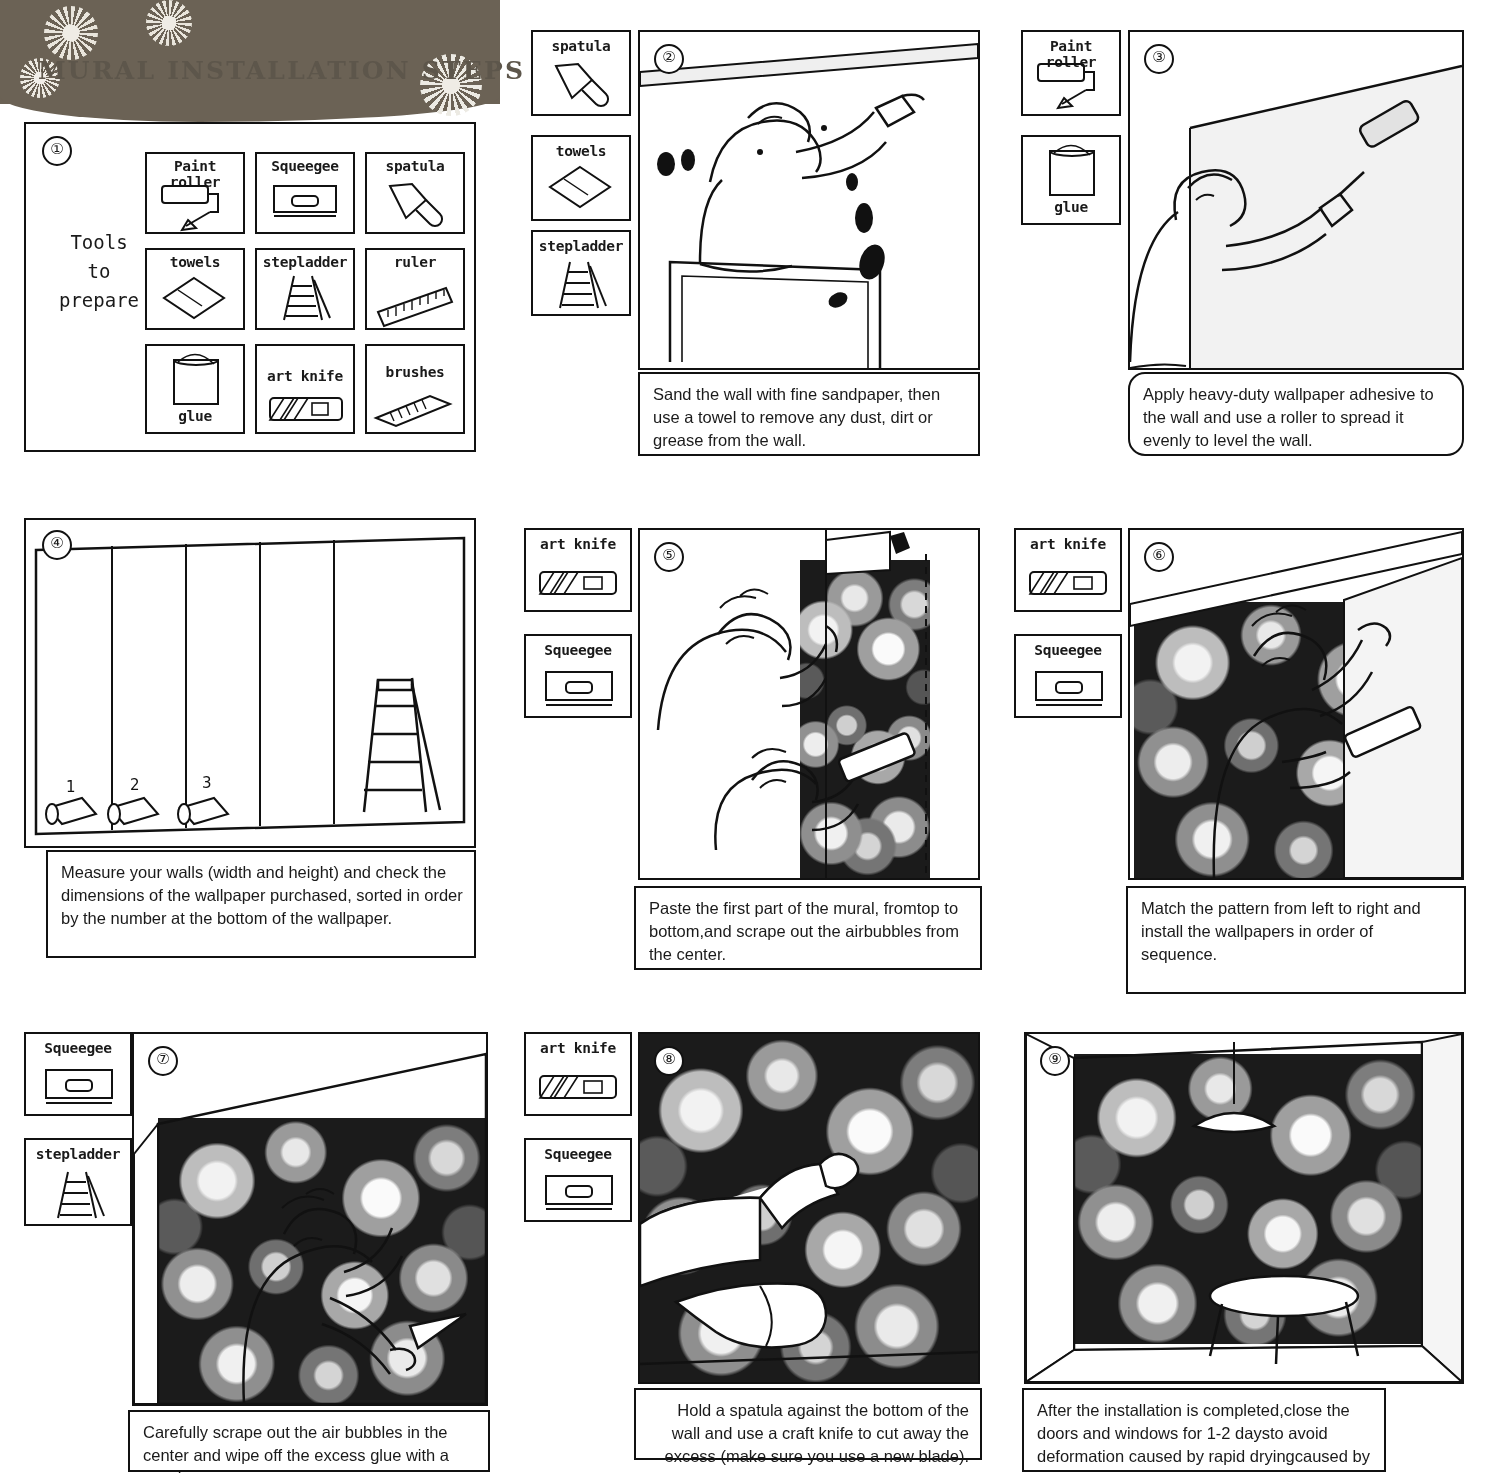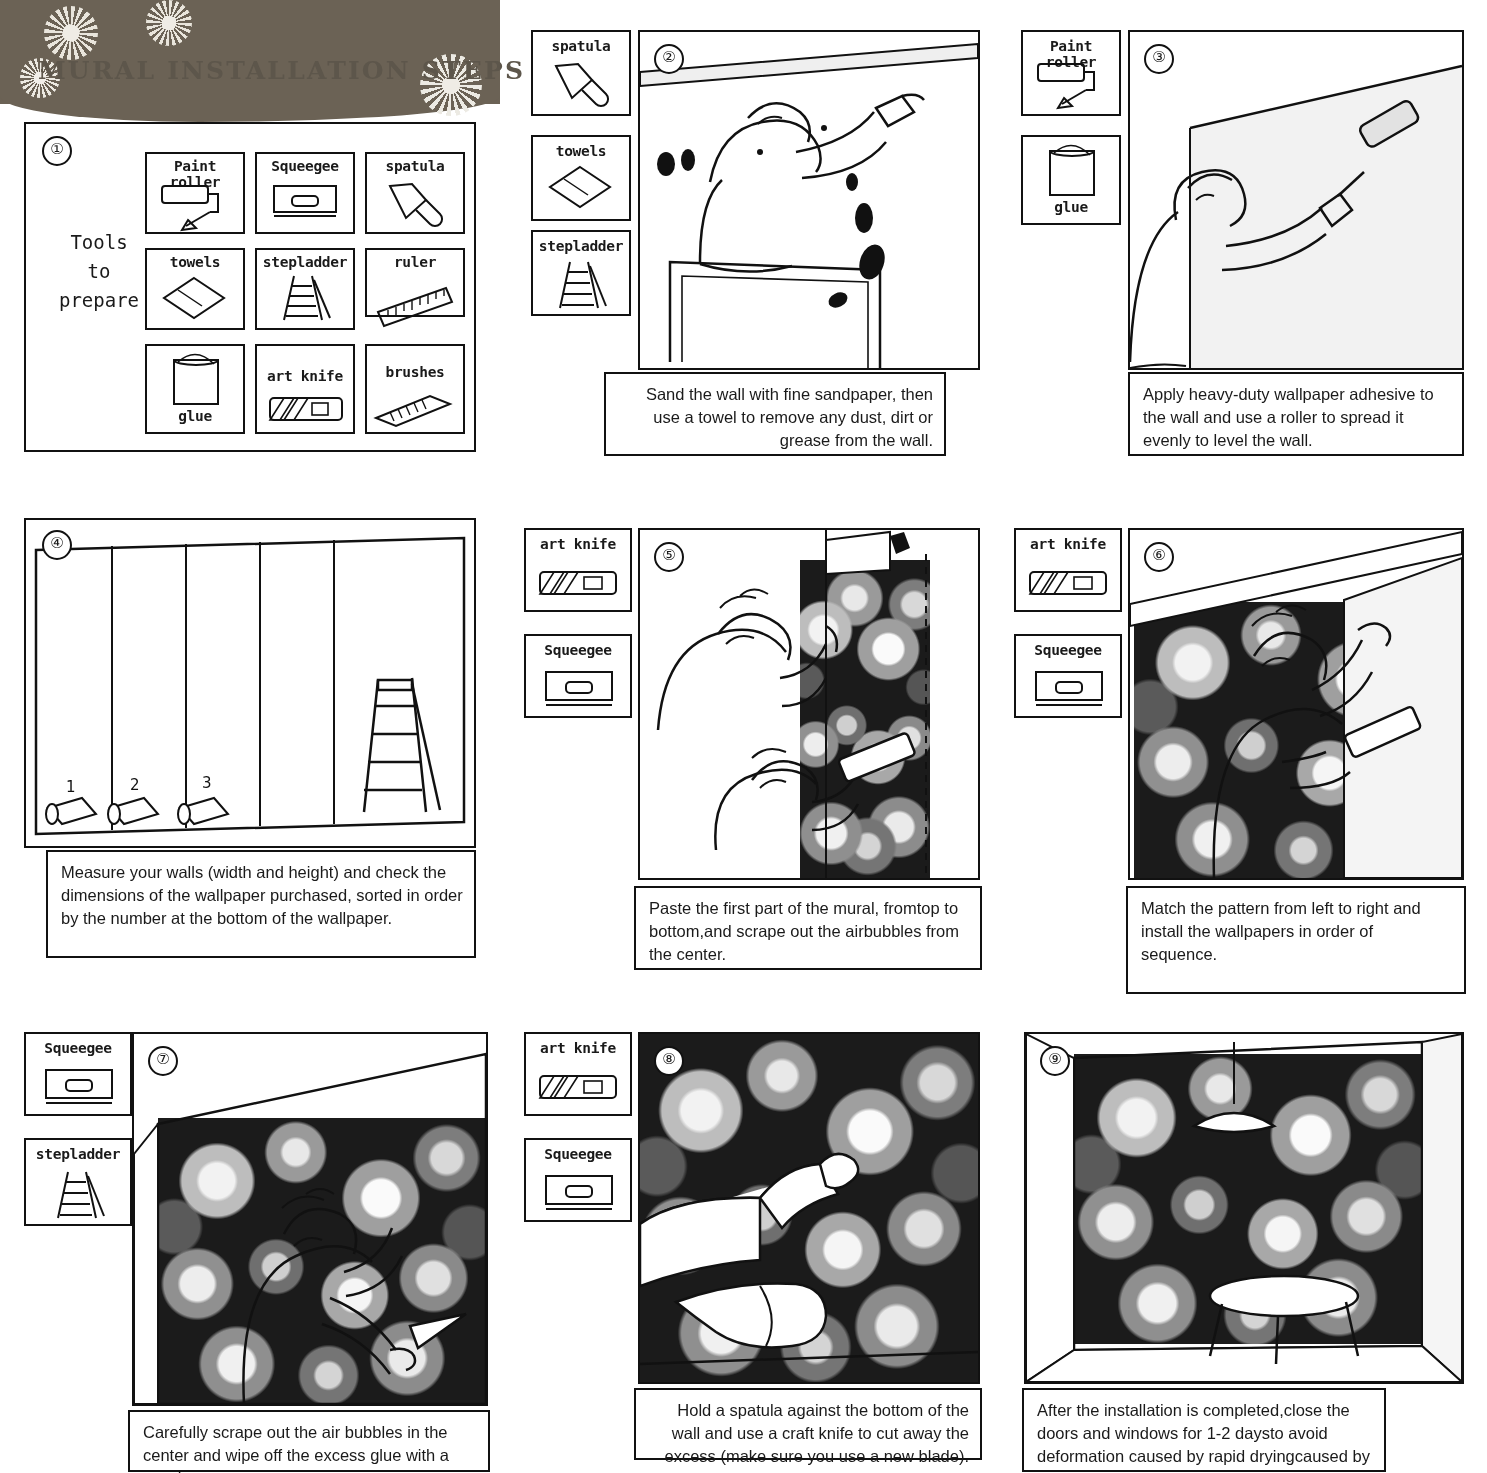--- a/index.html
+++ b/index.html
@@ -103,21 +103,21 @@
   </svg>
 </div>
 <div class="tool-chip" style="left:255px;top:248px;width:100px;height:82px;">
   <div class="tool-label" style="top:4px;">stepladder</div>
   <svg width="96" height="54" viewBox="0 0 96 54" style="position:absolute;left:1px;top:20px;">
     <path d="M36 6 L26 50 M54 6 L64 50" fill="none" stroke="#111" stroke-width="2"></path>
     <path d="M34 16 h20 M32 26 h24 M30 36 h28 M28 46 h32" stroke="#111" stroke-width="2"></path>
     <path d="M56 10 L72 48" stroke="#111" stroke-width="2" fill="none"></path>
   </svg>
 </div>
-<div class="tool-chip" style="left:365px;top:248px;width:100px;height:69px;">
+<div class="tool-chip" style="left:365px;top:248px;width:100px;height:82px;">
   <div class="tool-label" style="top:4px;">ruler</div>
   <svg width="96" height="54" viewBox="0 0 96 54" style="position:absolute;left:1px;top:24px;">
     <path d="M10 38 L78 14 L84 28 L16 52 Z" fill="none" stroke="#111" stroke-width="2"></path>
     <path d="M20 36 v7 M28 33 v9 M36 30 v7 M44 27 v9 M52 24 v7 M60 21 v9 M68 18 v7 M76 16 v6" stroke="#111" stroke-width="1.4"></path>
   </svg>
 </div>
 
 <div class="tool-chip" style="left:145px;top:344px;width:100px;height:90px;">
   <div class="tool-label" style="top:62px;">glue</div>
   <svg width="96" height="62" viewBox="0 0 96 62" style="position:absolute;left:1px;top:2px;">
@@ -186,21 +186,21 @@
     <ellipse cx="48" cy="128" rx="7" ry="11" fill="#111"></ellipse>
     <ellipse cx="212" cy="150" rx="6" ry="9" fill="#111"></ellipse>
     <ellipse cx="224" cy="186" rx="9" ry="15" fill="#111"></ellipse>
     <ellipse cx="232" cy="230" rx="12" ry="18" fill="#111" transform="rotate(18 232 230)"></ellipse>
     <ellipse cx="198" cy="268" rx="10" ry="7" fill="#111" transform="rotate(-25 198 268)"></ellipse>
     <circle cx="120" cy="120" r="3" fill="#111"></circle>
     <circle cx="184" cy="96" r="3" fill="#111"></circle>
   </svg>
 </div>
 <div class="step-num" style="left:654px;top:44px;">②</div>
-<div class="caption" style="left:604px;top:372px;width:342px;height:84px;text-align:right;">Sand the wall with fine sandpaper, then use a towel to remove any dust, dirt or grease from the wall.</div>
+<div class="caption" style="left:638px;top:372px;width:342px;height:84px;">Sand the wall with fine sandpaper, then use a towel to remove any dust, dirt or grease from the wall.</div>
 
 <div class="tool-chip" style="left:1021px;top:30px;width:100px;height:86px;">
   <div class="tool-label" style="top:6px;">Paint roller</div>
   <svg width="96" height="54" viewBox="0 0 96 54" style="position:absolute;left:1px;top:26px;">
     <rect x="14" y="6" width="46" height="17" rx="3" fill="none" stroke="#111" stroke-width="2"></rect>
     <path d="M60 14 h10 v18 h-8" fill="none" stroke="#111" stroke-width="2"></path>
     <path d="M62 32 l-24 14" fill="none" stroke="#111" stroke-width="2"></path>
     <path d="M40 40 l8 8 l-14 2 z" fill="none" stroke="#111" stroke-width="2"></path>
   </svg>
 </div>
@@ -225,21 +225,21 @@
     <path d="M66 168 q8 -8 18 -4" fill="none" stroke="#111" stroke-width="2"></path>
     <path d="M96 214 q60 -6 96 -38" fill="none" stroke="#111" stroke-width="2.5"></path>
     <path d="M92 238 q62 -2 104 -36" fill="none" stroke="#111" stroke-width="2.5"></path>
     <path d="M190 176 l20 -14 l12 16 l-20 16 z" fill="none" stroke="#111" stroke-width="2.5"></path>
     <path d="M208 164 l26 -24" fill="none" stroke="#111" stroke-width="2.5"></path>
     <rect x="228" y="96" width="58" height="24" rx="6" transform="rotate(-30 228 96)" fill="#e2e2e2" stroke="#111" stroke-width="2.5"></rect>
     <path d="M0 336 q30 -6 56 -2" fill="none" stroke="#111" stroke-width="2"></path>
   </svg>
 </div>
 <div class="step-num" style="left:1144px;top:44px;">③</div>
-<div class="caption" style="left:1128px;top:372px;width:336px;height:84px;">Apply heavy-duty wallpaper adhesive to the wall and use a roller to spread it evenly to level the wall.</div>
+<div class="caption" style="left:1128px;top:372px;width:336px;height:84px;border-radius:17px;">Apply heavy-duty wallpaper adhesive to the wall and use a roller to spread it evenly to level the wall.</div>
 
 <div class="frame" style="left:24px;top:518px;width:452px;height:330px;">
   <svg width="448" height="326" viewBox="0 0 448 326">
     <path d="M10 30 L438 18 L438 302 L10 314 Z" fill="#fff" stroke="#111" stroke-width="2.5"></path>
     <path d="M86 26 L86 310" stroke="#111" stroke-width="2"></path>
     <path d="M160 24 L160 308" stroke="#111" stroke-width="2"></path>
     <path d="M234 22 L234 306" stroke="#111" stroke-width="2"></path>
     <path d="M308 20 L308 304" stroke="#111" stroke-width="2"></path>
 
     <path d="M352 160 L338 292 M386 158 L400 292" fill="none" stroke="#111" stroke-width="2.5"></path>

